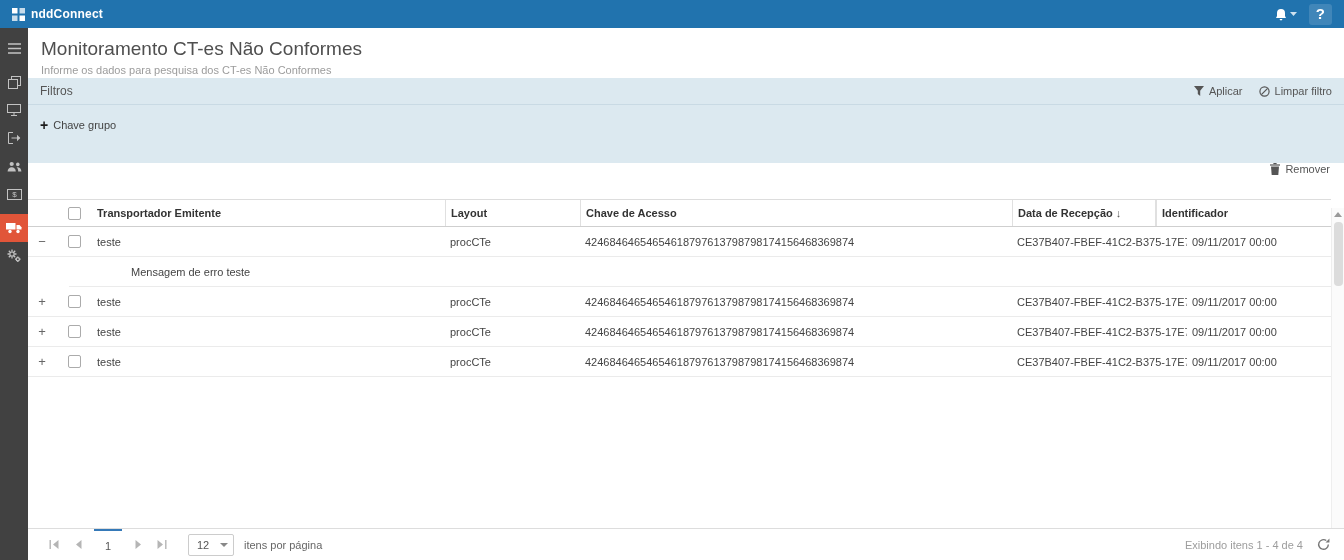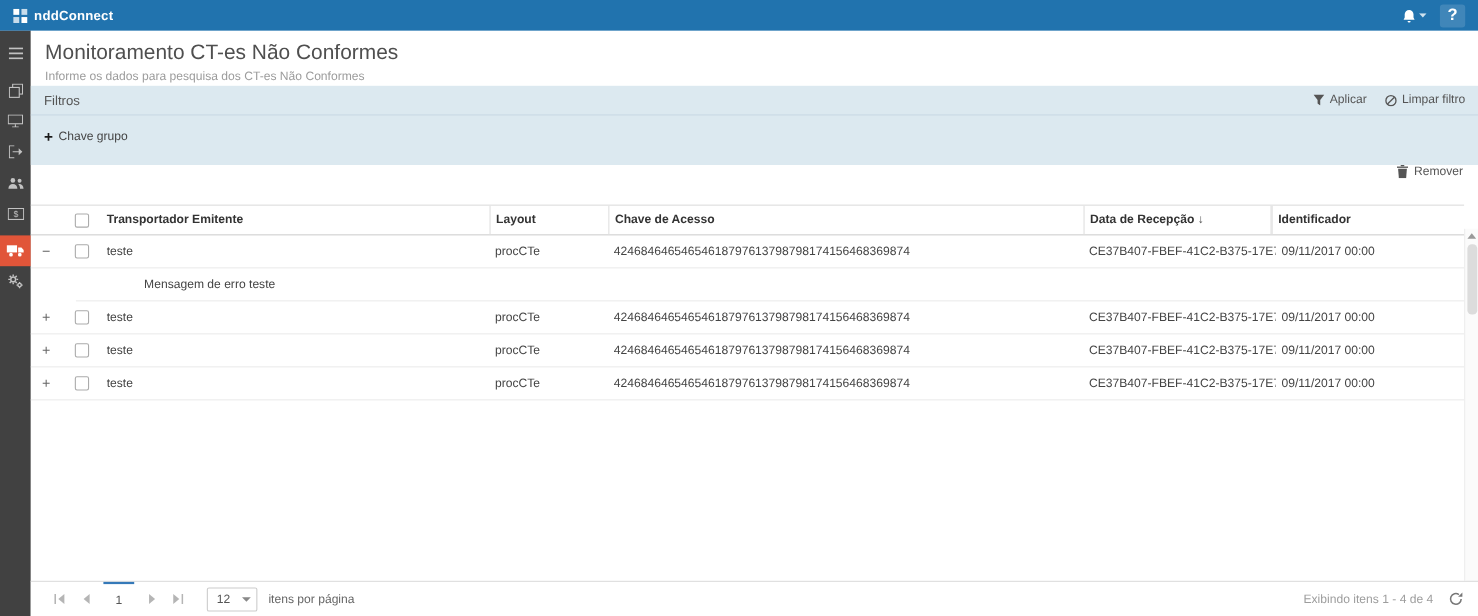--- a/index.html
+++ b/index.html
@@ -26,21 +26,21 @@
   .side-item.active { background:#e15539; color:#fff; }
   .side-item.gap-before { margin-top:6px; }
   .main { flex:1; position:relative; background:#fff; }
 
   
   .page-head { height:50px; padding:10px 0 0 13px; }
   .page-title { font-size:19px; font-weight:400; color:#4f4f4f; }
   .page-subtitle { font-size:11px; color:#9c9c9c; margin-top:4px; }
 
   
-  .filters { height:72px; background:#dce9f0; }
+  .filters { height:85px; background:#dce9f0; }
   .filters-head { height:27px; display:flex; align-items:center;
     justify-content:space-between; padding:0 12px; border-bottom:1px solid #c9dae4; }
   .filters-title { font-size:12px; color:#555; }
   .filters-actions { display:flex; align-items:center; gap:16px; }
   .flt-btn { display:flex; align-items:center; gap:5px; font-size:11px;
     color:#555; cursor:pointer; }
   .filters-body { padding:11px 12px; }
   .new-group { display:inline-flex; align-items:center; gap:5px; font-size:11px;
     color:#444; cursor:pointer; }
   .plus { font-size:14px; font-weight:bold; color:#1a1a1a; line-height:10px; }
@@ -56,21 +56,21 @@
   .g-row { display:flex; align-items:stretch;justify-content:center; }
   .g-head { height:28px; border-top:1px solid #ddd; border-bottom:1px solid #cfcfcf;
     font-size:11px; font-weight:bold; color:#333; }
   .g-body-row { height:30px; border-bottom:1px solid #ebebeb; font-size:11px; color:#444; }
   .cell { display:flex; align-items:center; padding-left:5px; overflow:hidden;
     white-space:nowrap; }
   .col-exp   { width:28px; justify-content:center; padding-left:0; }
   .col-chk   { width:36px; justify-content:center; padding-left:0; }
   .col-transp{ width:353px; }
   .col-layout{ width:108px; }
-  .col-chave { width:432px; }
+  .col-chave { width:432px;margin-left:27px; }
   .col-ident { width:175px; }
   .col-data  { flex:1; }
   .g-head .col-layout, .g-head .col-chave, .g-head .col-ident, .g-head .col-data
     { border-left:1px solid #e0e0e0; }
   .g-head .col-data { border-right:1px solid #e0e0e0; }
   .chk { width:13px; height:13px; border:1px solid #ababab; border-radius:2px;
     background:#fff; cursor:pointer; }
   .expander { color:#666; font-size:13px; line-height:13px; cursor:pointer;
     font-weight:400; }
   .detail-row { height:30px; display:flex; align-items:center; padding-left:62px;

